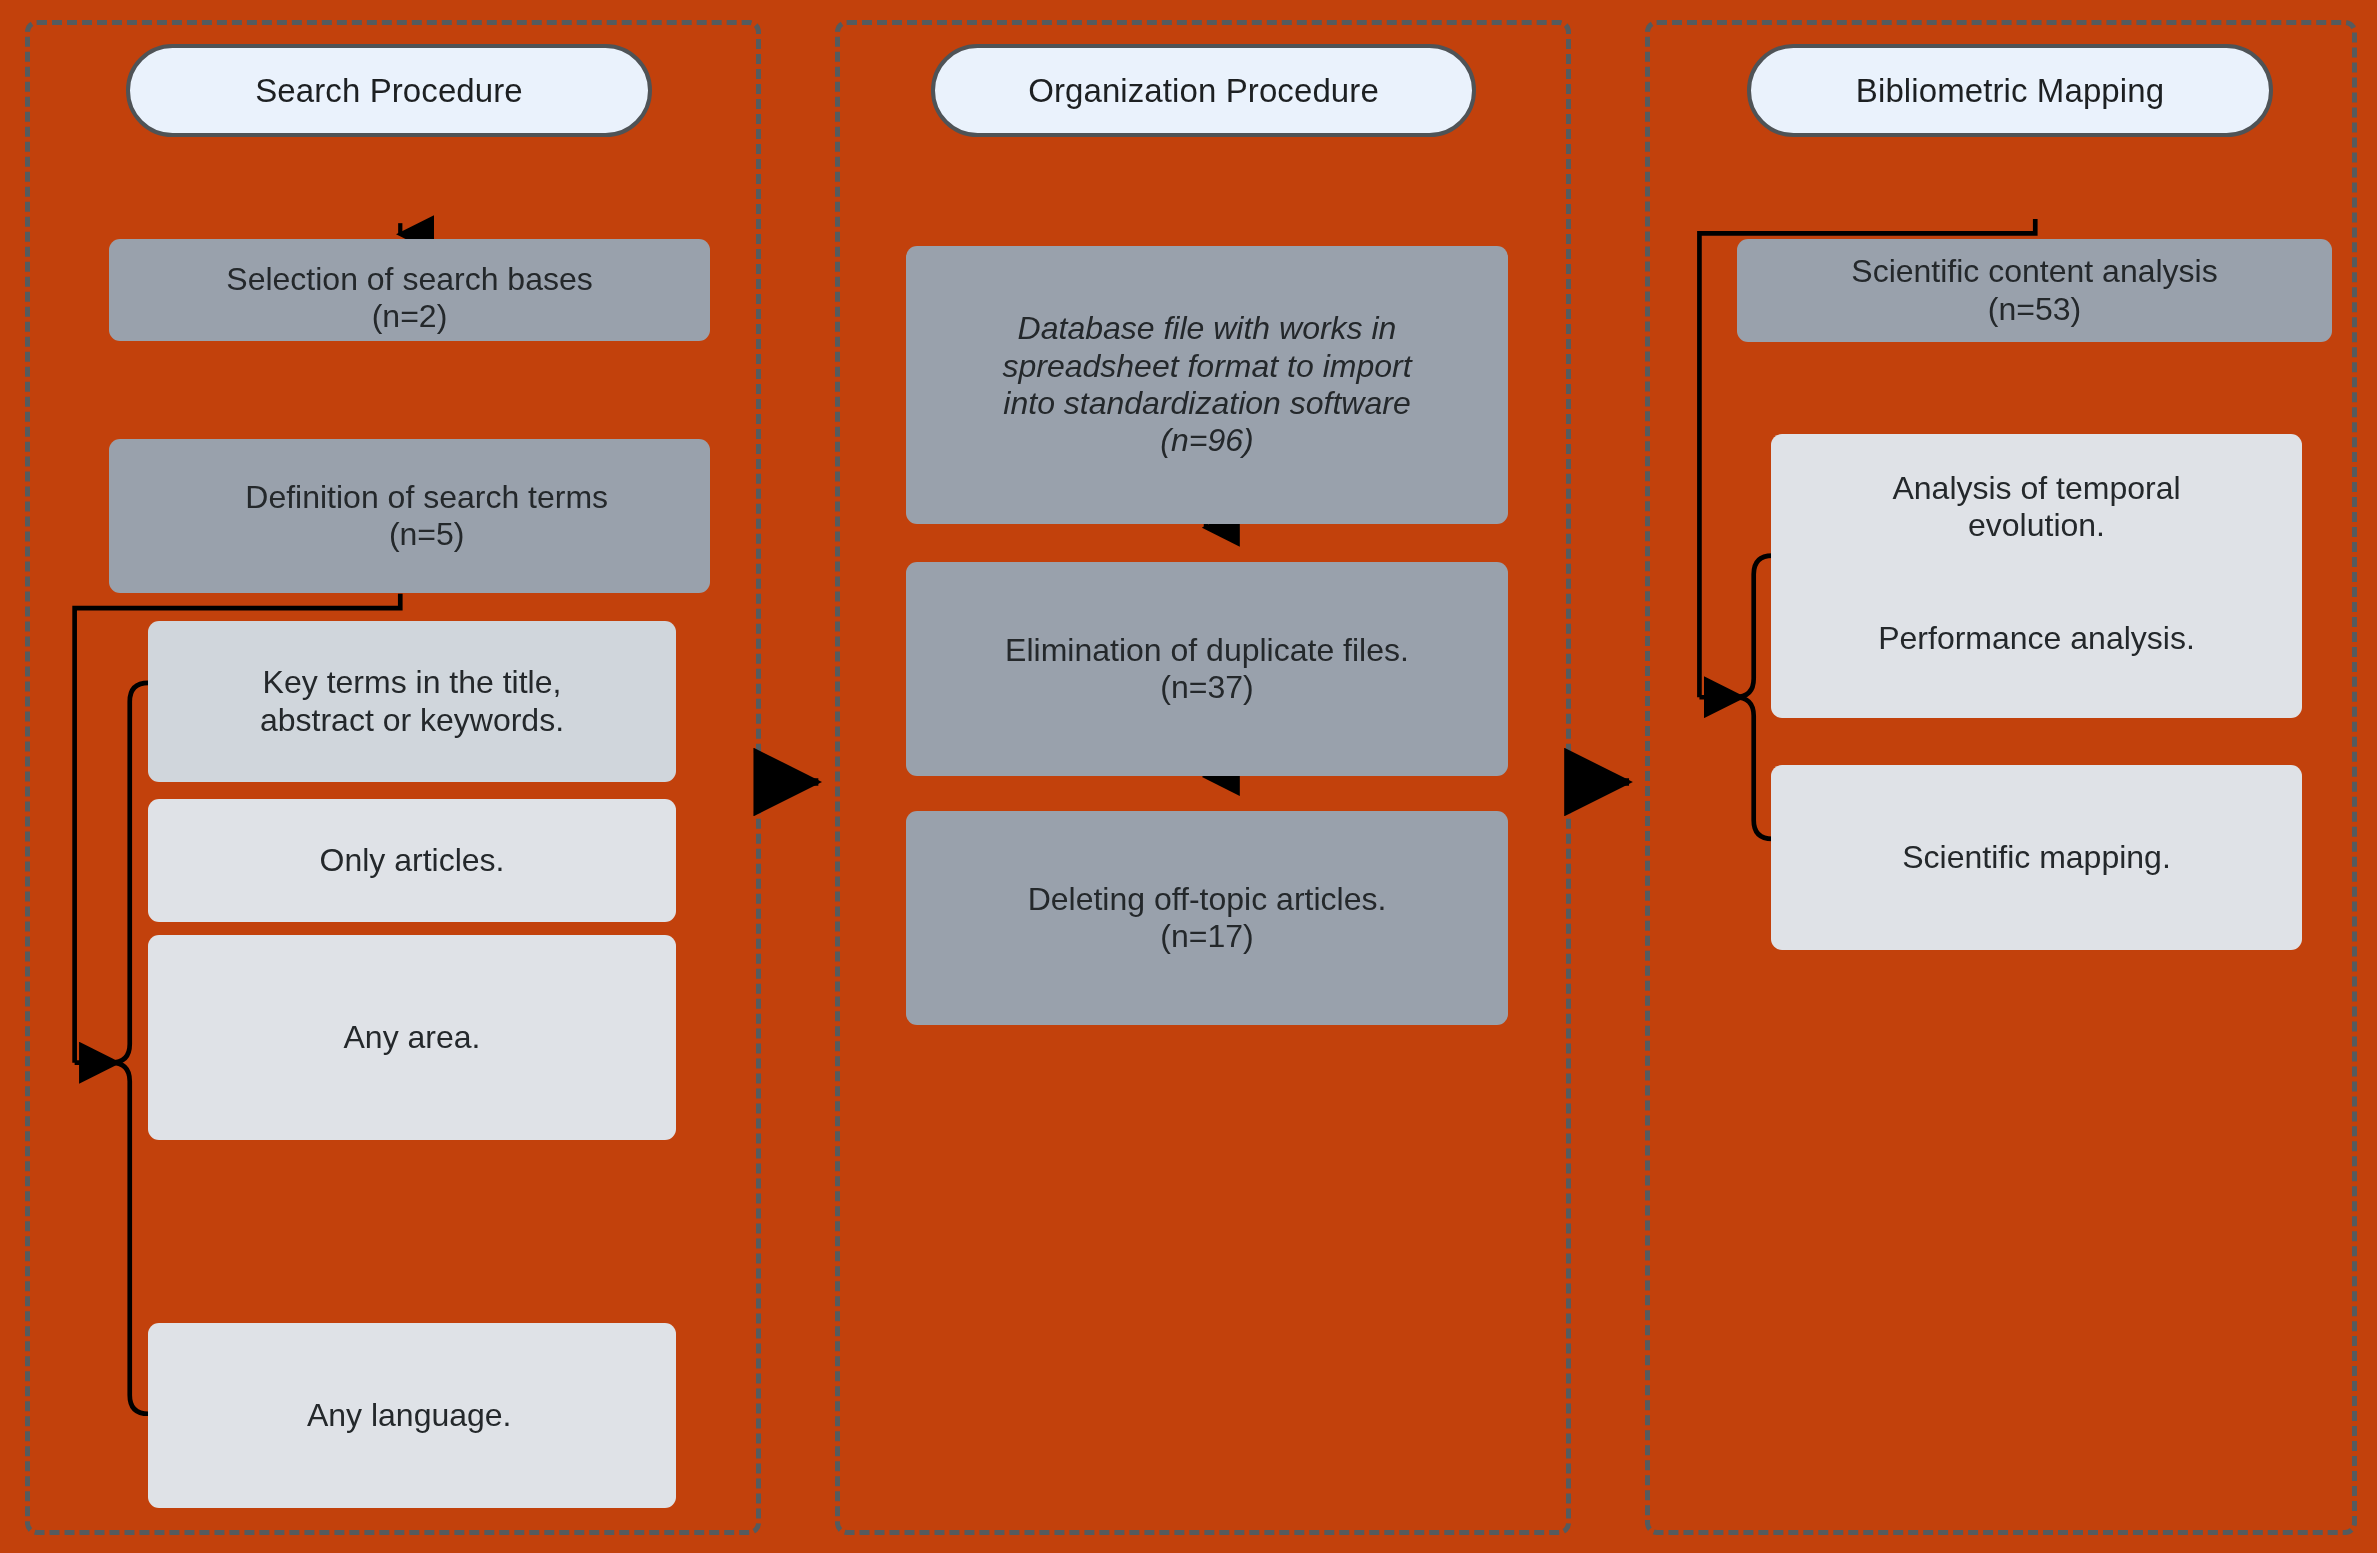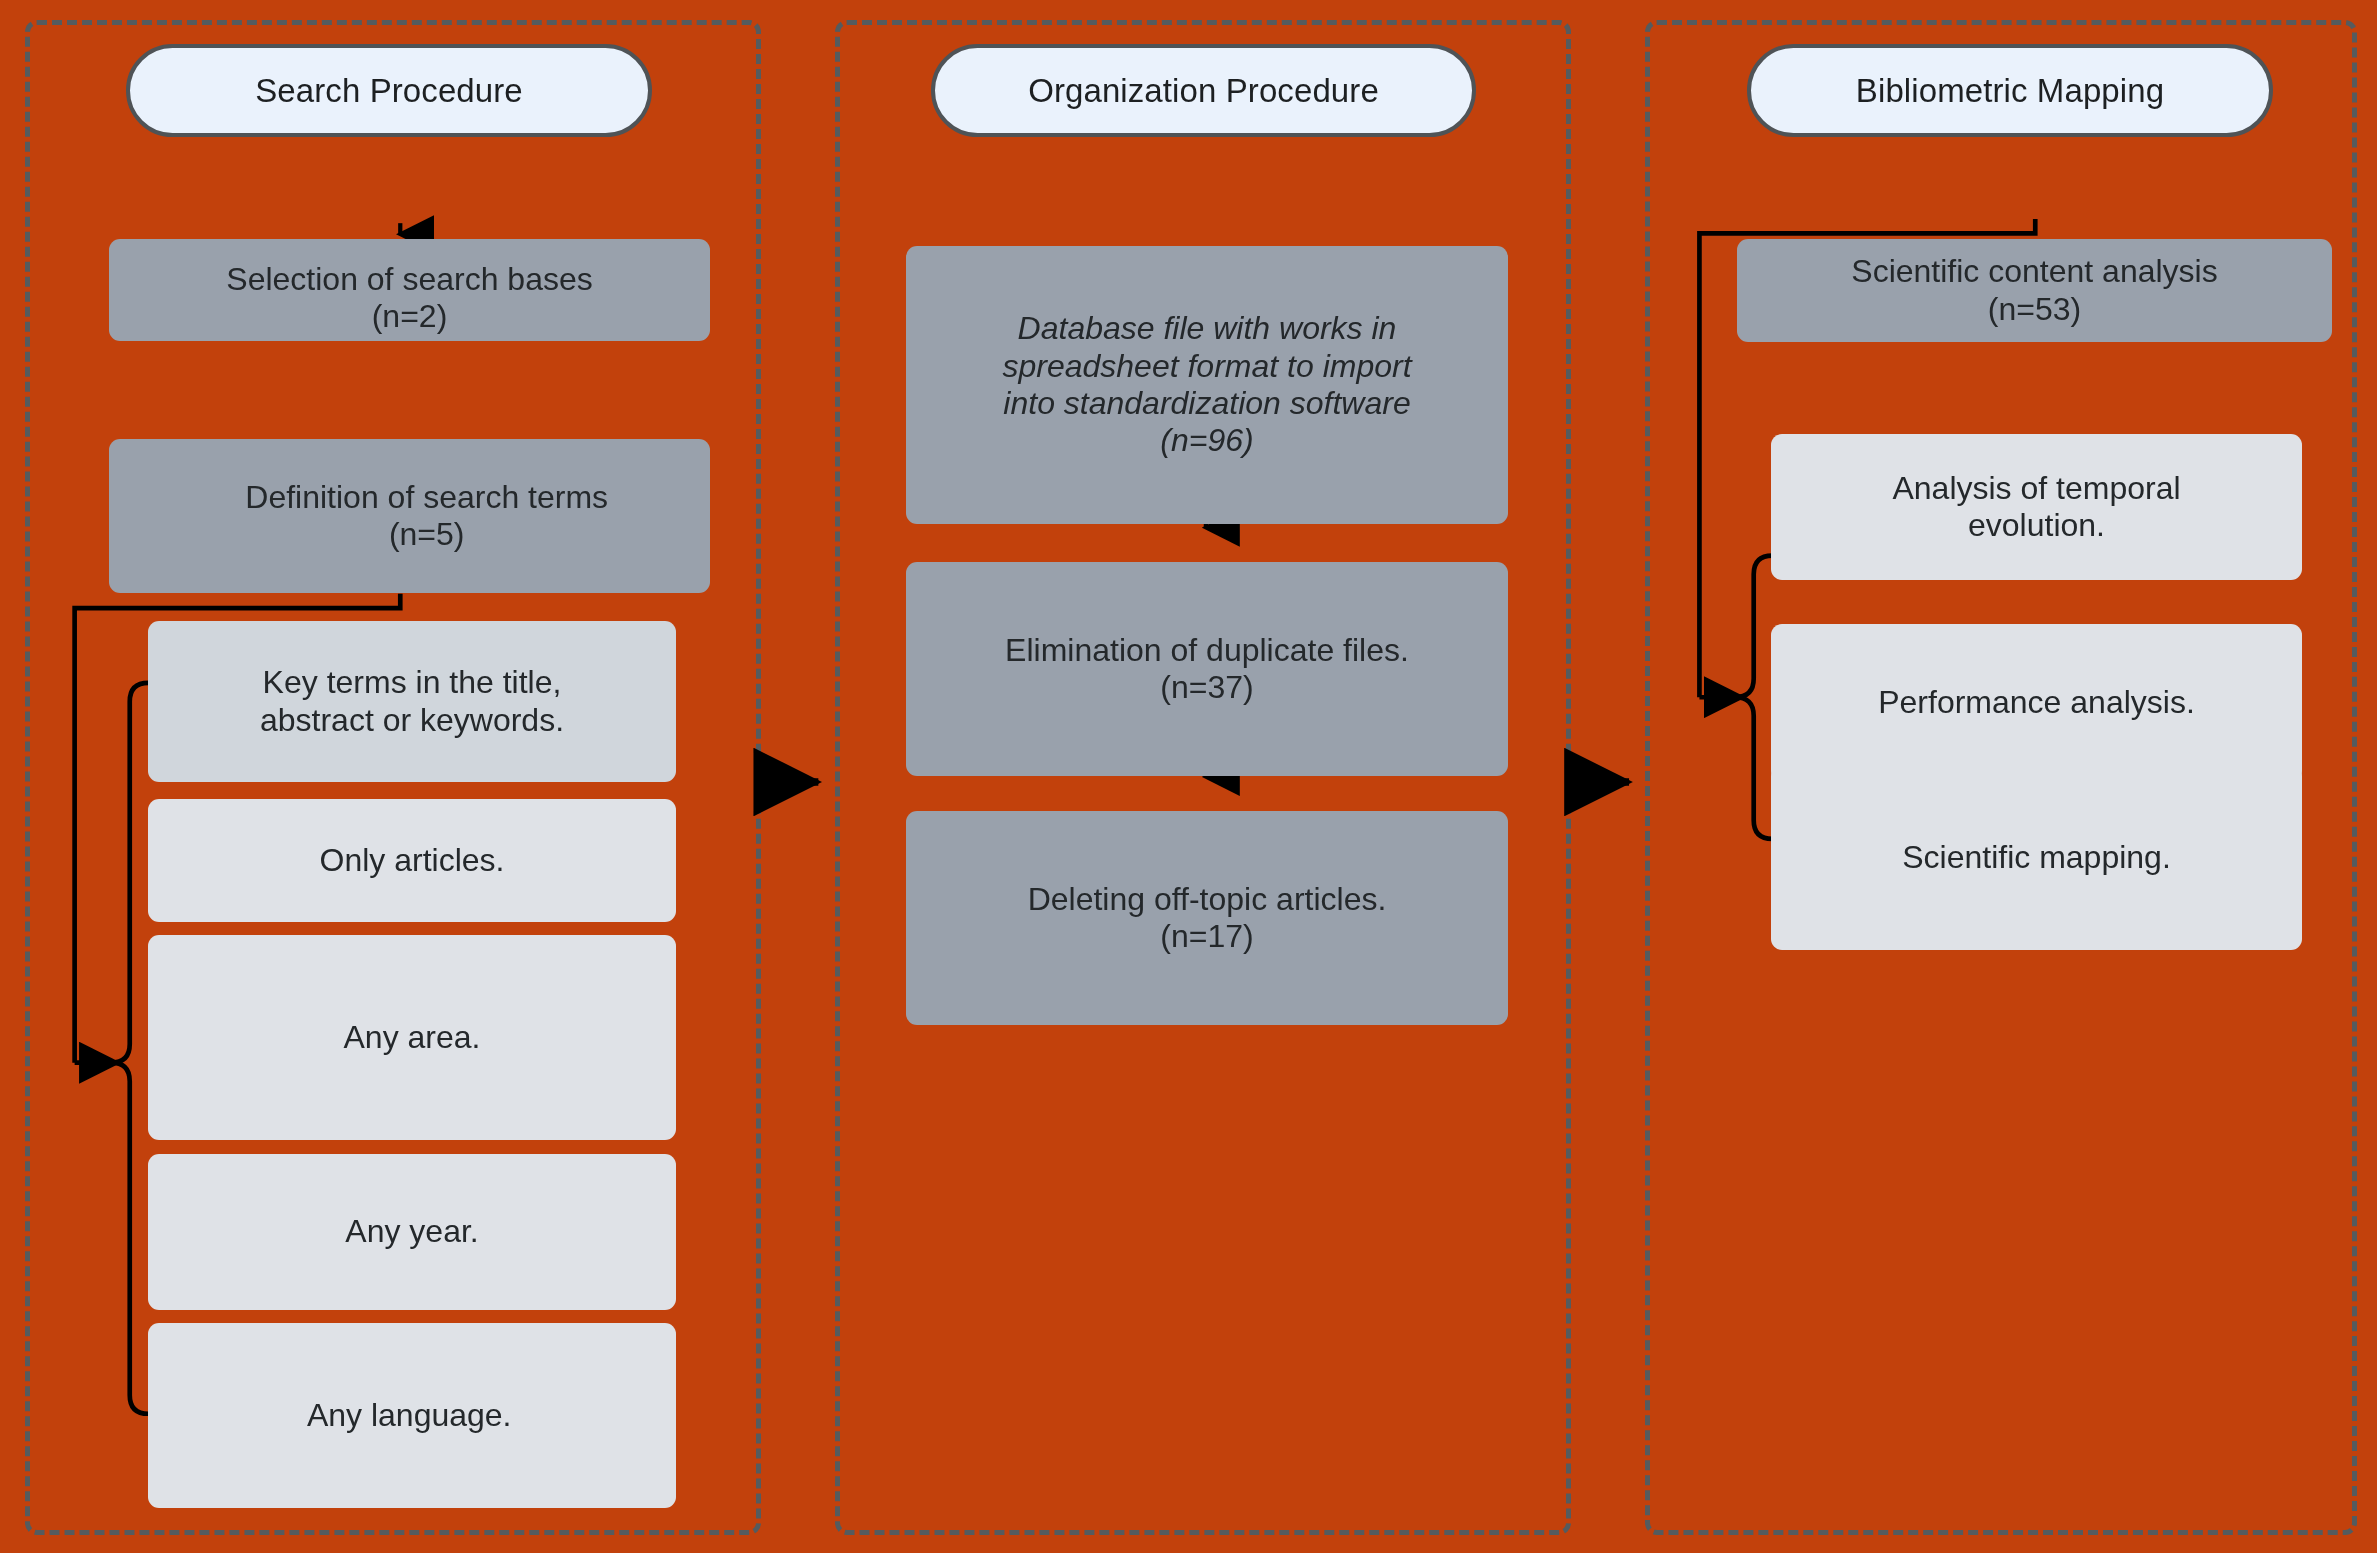--- a/index.html
+++ b/index.html
@@ -148,23 +148,20 @@
 
   <div class="node light-alt" style="left:148px; top:621px; width:528px; height:161px;">
     <span class="txt">Key terms in the title,
 abstract or keywords.</span>
   </div>
 
   <div class="node light" style="left:148px; top:935px; width:528px; height:205px;">
     <span class="txt">Any area.</span>
   </div>
 
-  <div class="node light" style="left:148px; top:1154px; width:528px; height:156px;">
-    <span class="txt">Any year.</span>
-  </div>
 
   <div class="node light" style="left:148px; top:1323px; width:528px; height:185px;padding-left:8px;">
     <span class="txt">Any language.</span>
   </div>
 
   <div class="column" id="col-organization"></div>
 
   <div class="phase-title" style="left:931px; top:44px; width:545px; height:93px;">Organization Procedure</div>
 
   <div class="node dark" style="left:906px; top:246px; width:602px; height:278px;font-style:italic;">
@@ -191,21 +188,21 @@
   <div class="node dark" style="left:1737px; top:239px; width:595px; height:103px;">
     <span class="txt">Scientific content analysis
 (n=53)</span>
   </div>
 
   <div class="node light" style="left:1771px; top:434px; width:531px; height:146px;">
     <span class="txt">Analysis of temporal
 evolution.</span>
   </div>
 
-  <div class="node light" style="left:1771px; top:624px; width:531px; height:158px;">
+  <div class="node light" style="left:1771px; top:560px; width:531px; height:158px;">
     <span class="txt">Performance analysis.</span>
   </div>
 
   <div class="node light" style="left:1771px; top:765px; width:531px; height:185px;">
     <span class="txt">Scientific mapping.</span>
   </div>
 
 </div>
 
 

